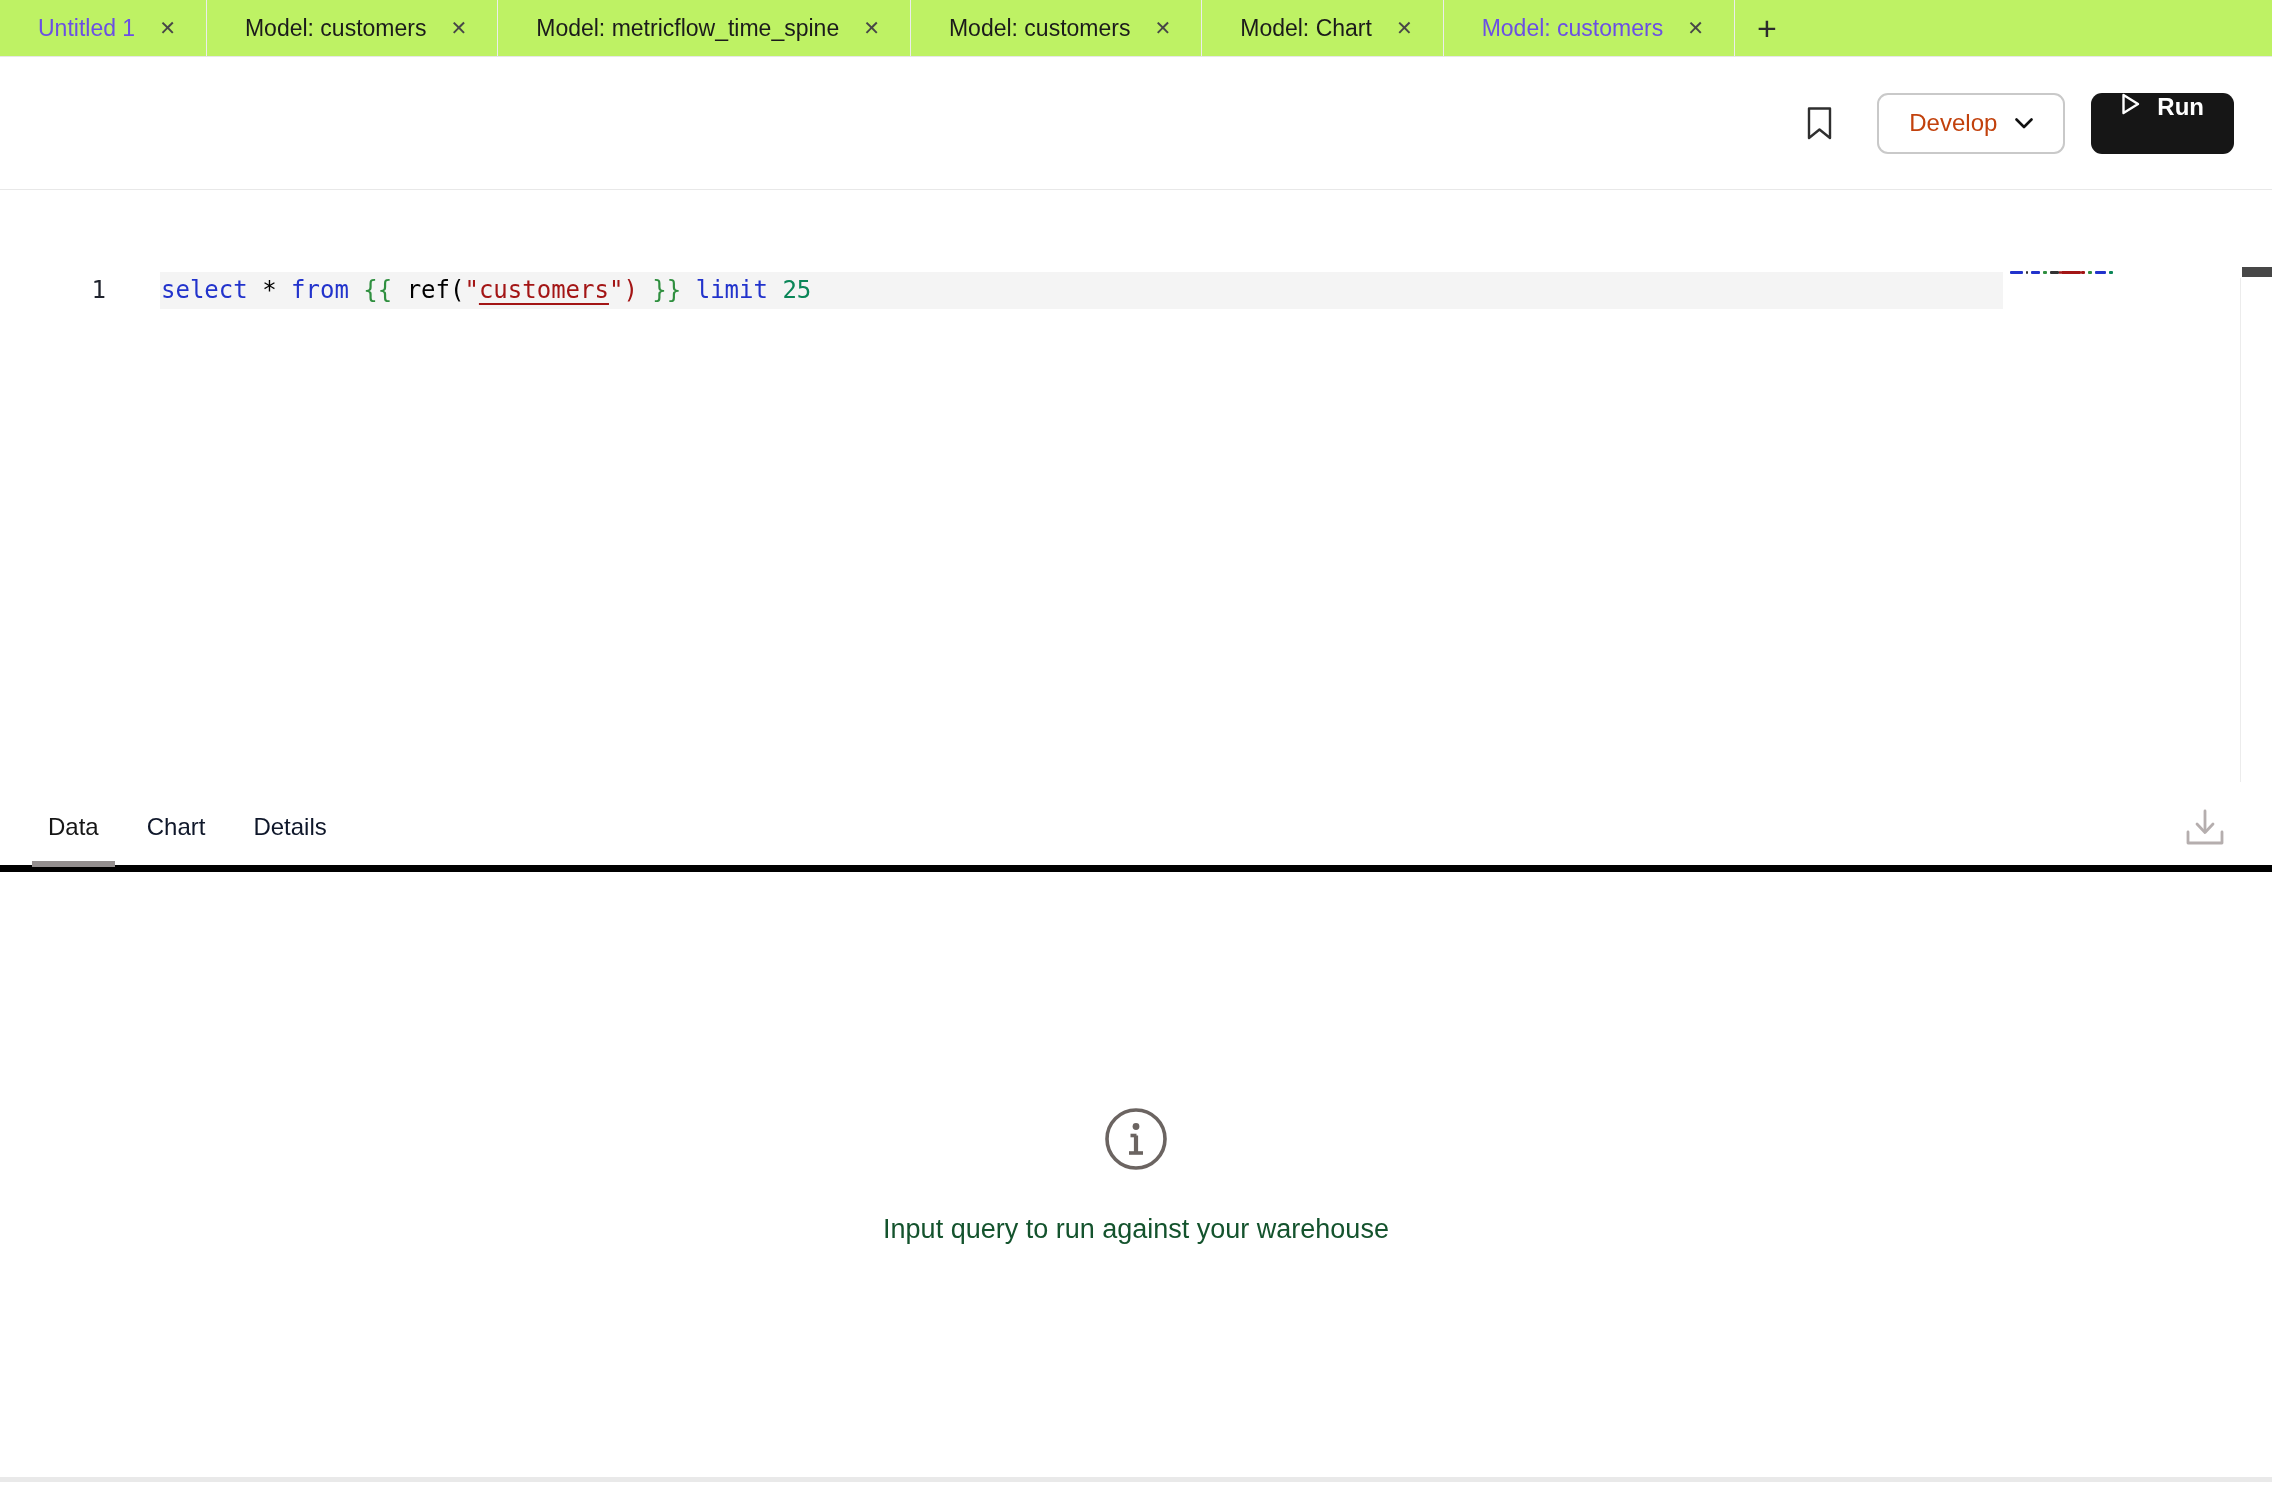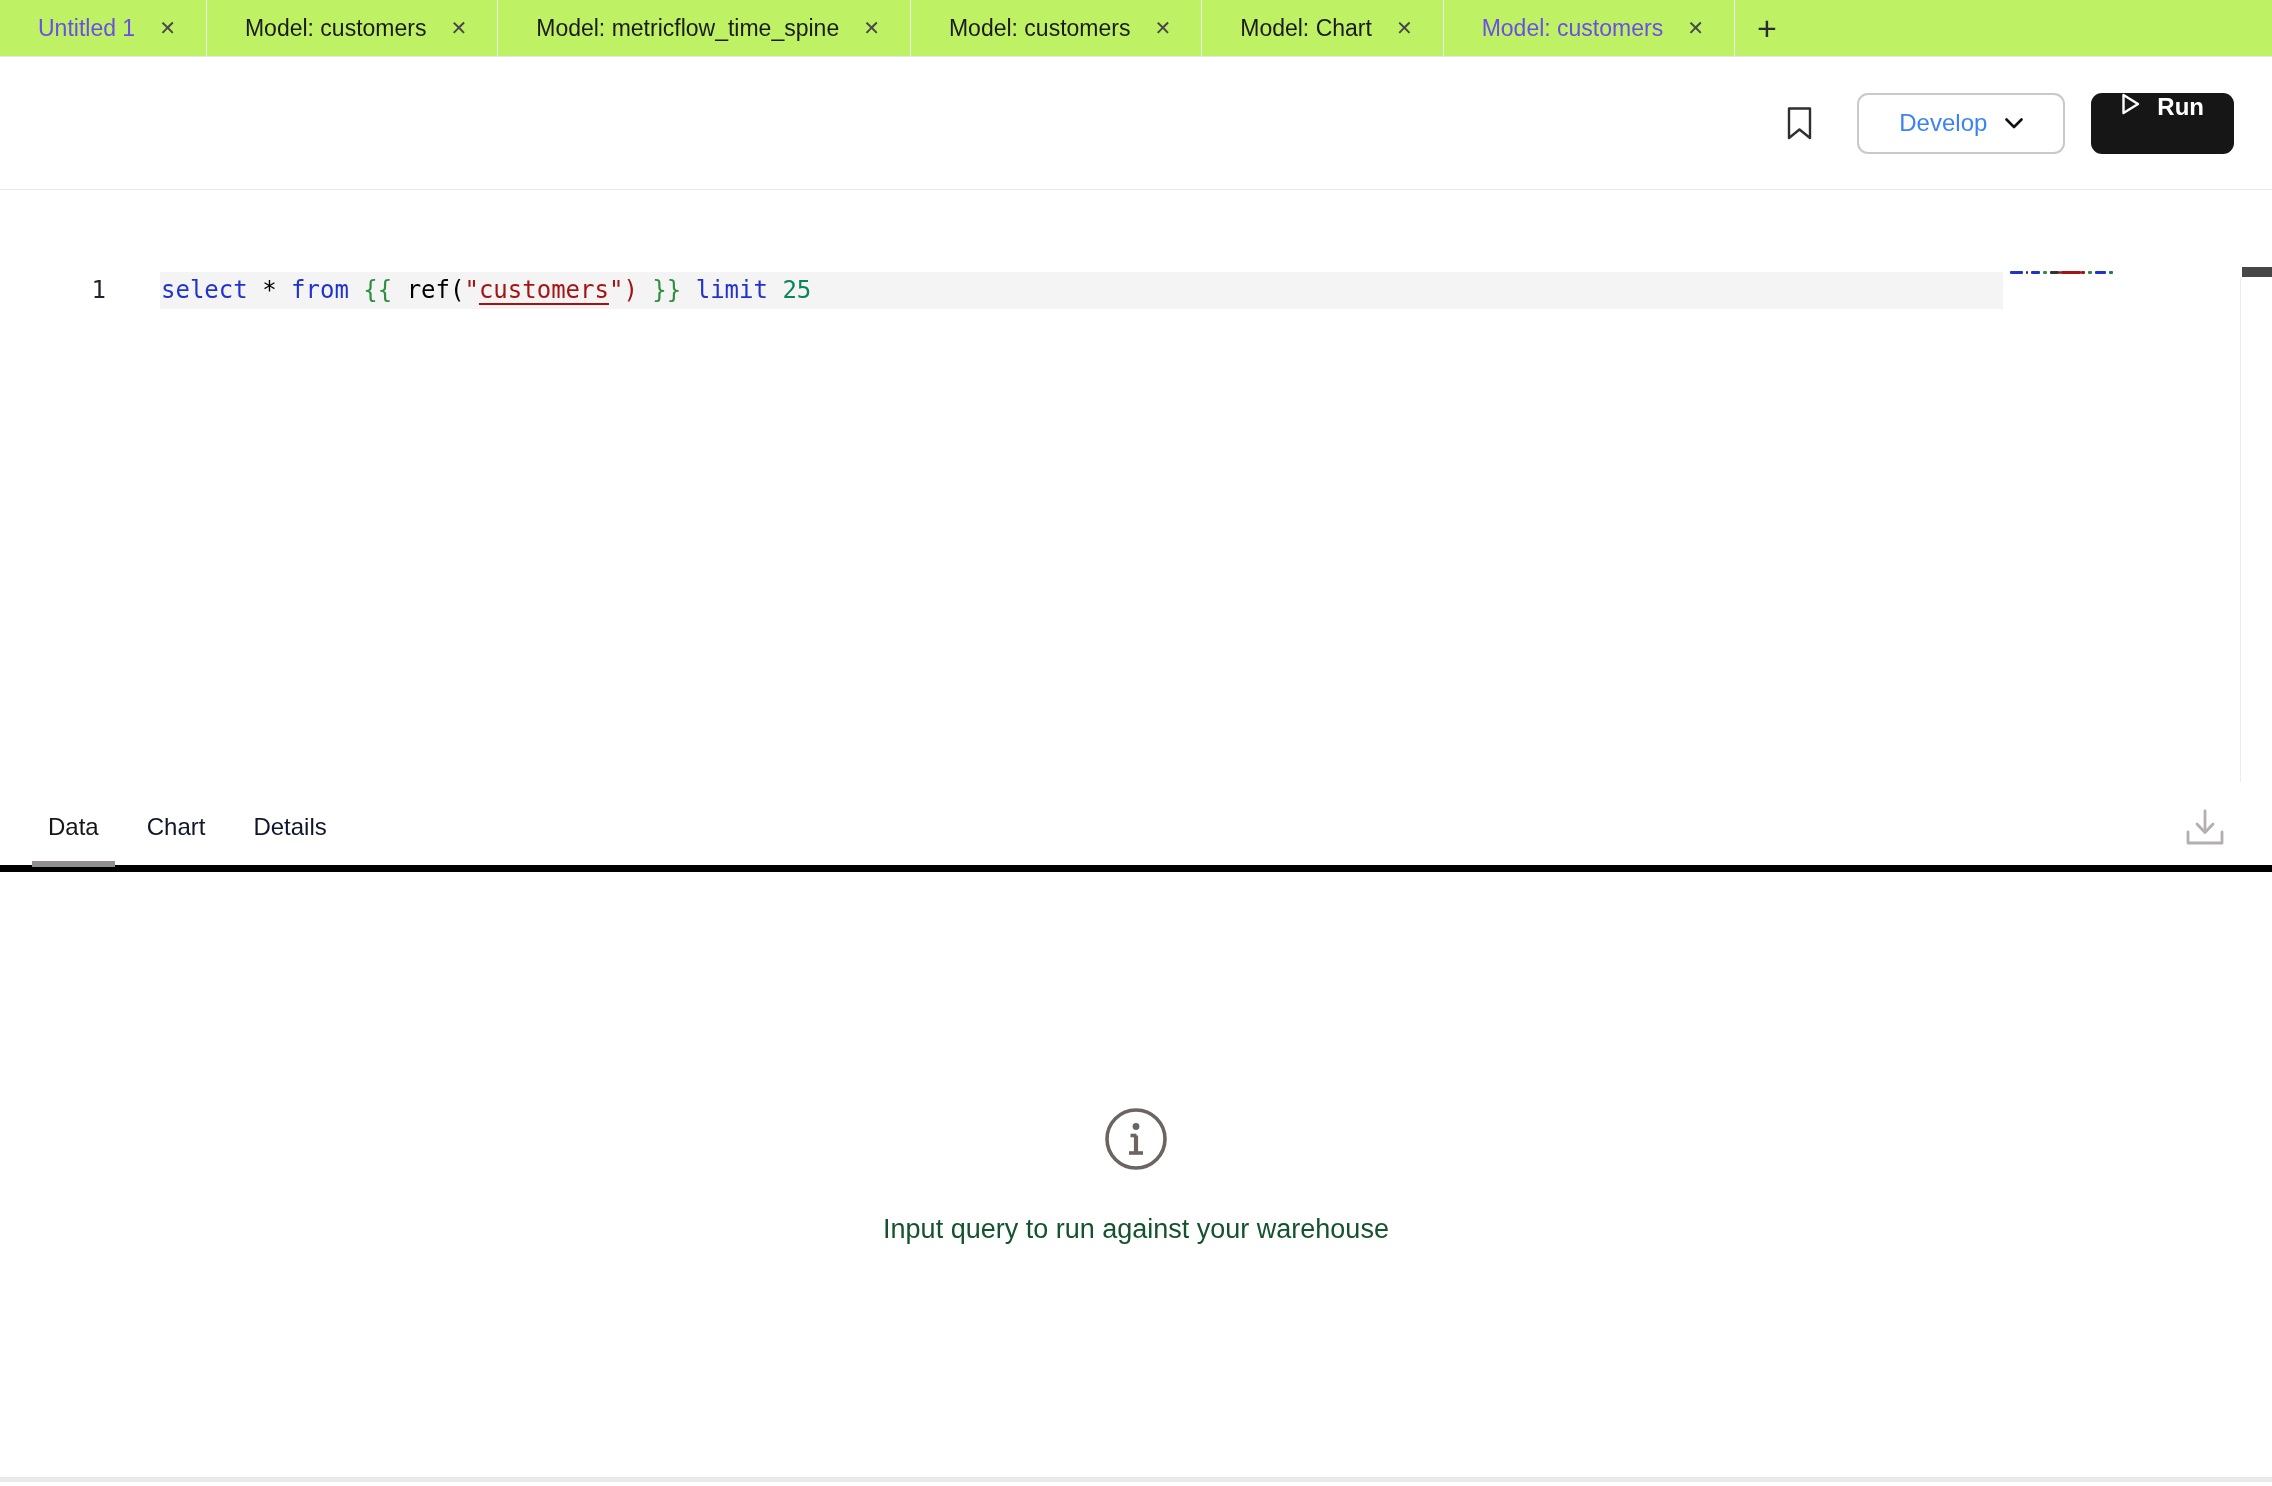--- a/index.html
+++ b/index.html
@@ -28,22 +28,22 @@
 
   
   .toolbar {
     position: absolute; top: 57px; left: 0; right: 0; height: 133px;
     display: flex; align-items: center; justify-content: flex-end;
     padding-right: 38px; border-bottom: 1px solid #e8e8e8; background: #fff;
   }
   .bookmark-btn { margin-right: 44px; display: flex; align-items: center; cursor: pointer; }
   .btn-develop {
     height: 61px; display: inline-flex; align-items: center; gap: 18px;
-    padding: 0 40px; border: 2px solid #c9c9c9; border-radius: 11px;
-    background: #fff; font-size: 24px; color: #3b82f6; font-family: inherit; cursor: pointer;
+    padding: 0 30px; border: 2px solid #c9c9c9; border-radius: 11px;
+    background: #fff; font-size: 24px; color: #c2410c; font-family: inherit; cursor: pointer;
     margin-right: 26px;
   }
   .btn-run {
     height: 61px; display: inline-flex; align-items: flex-start; gap: 16px;
     padding: 0 30px; border: none; border-radius: 11px;
     background: #161616; color: #fff; font-size: 24px; font-weight: 600;
     font-family: inherit; cursor: pointer;
   }
 
   

